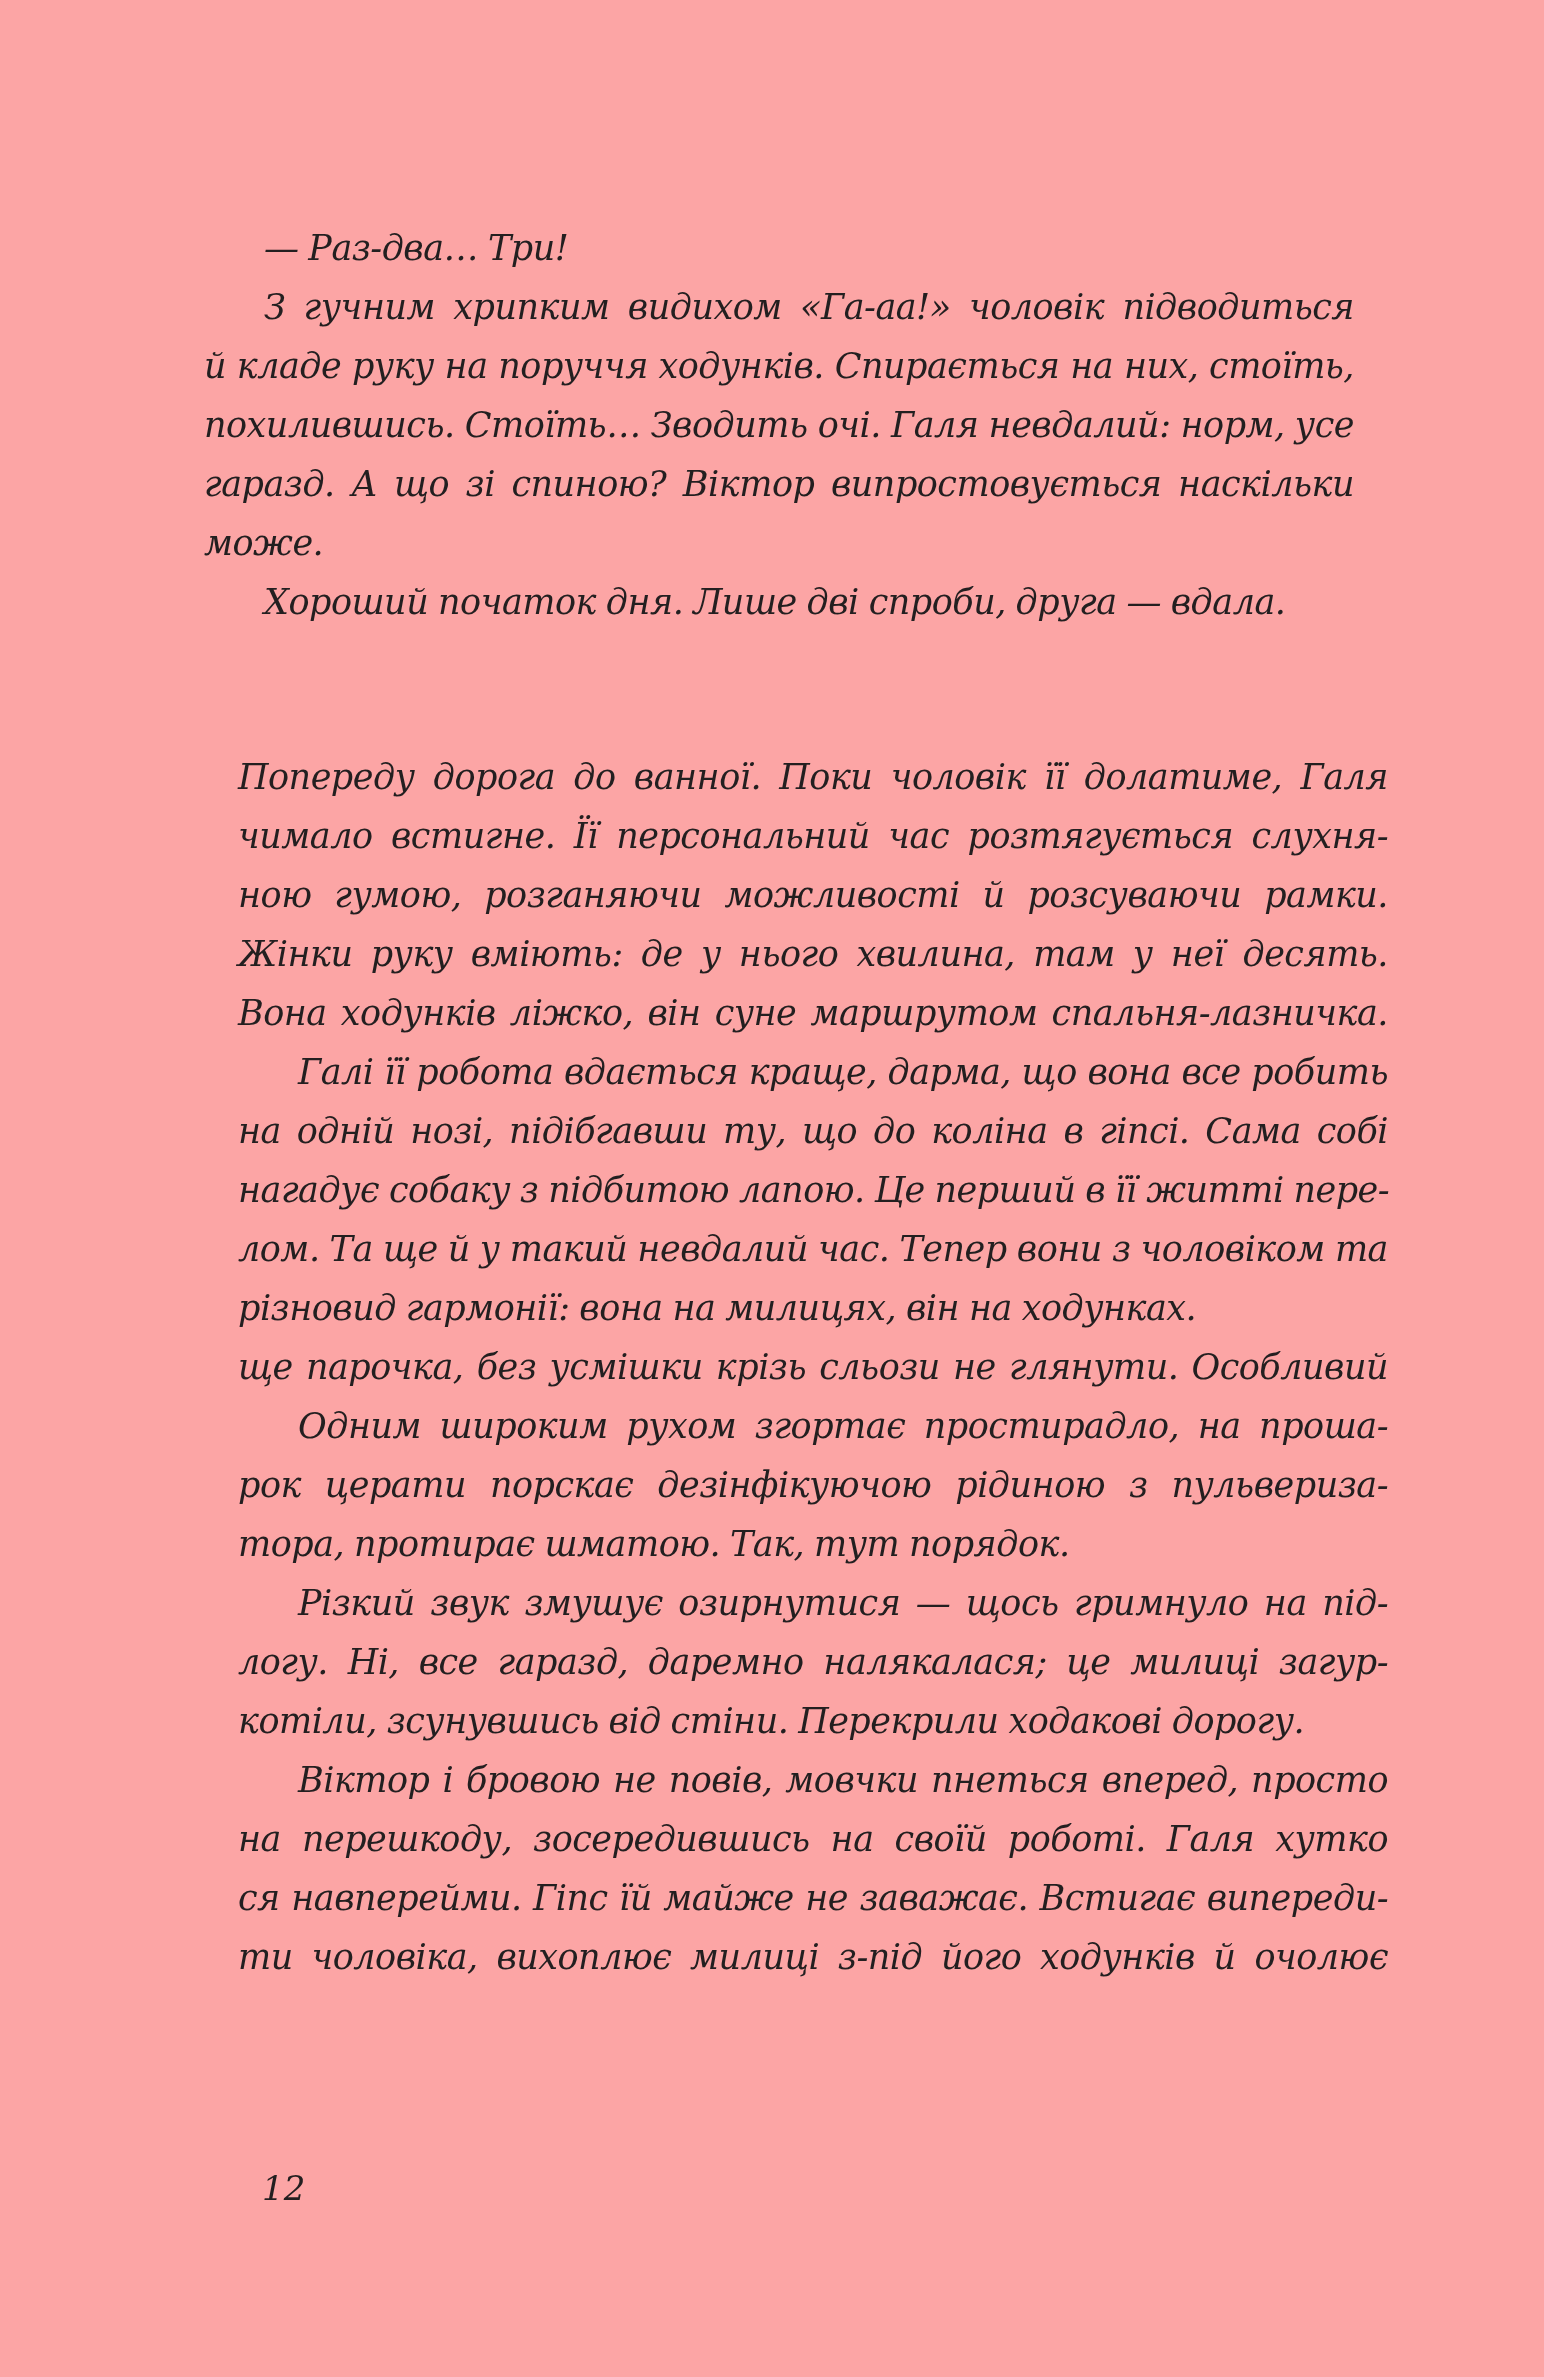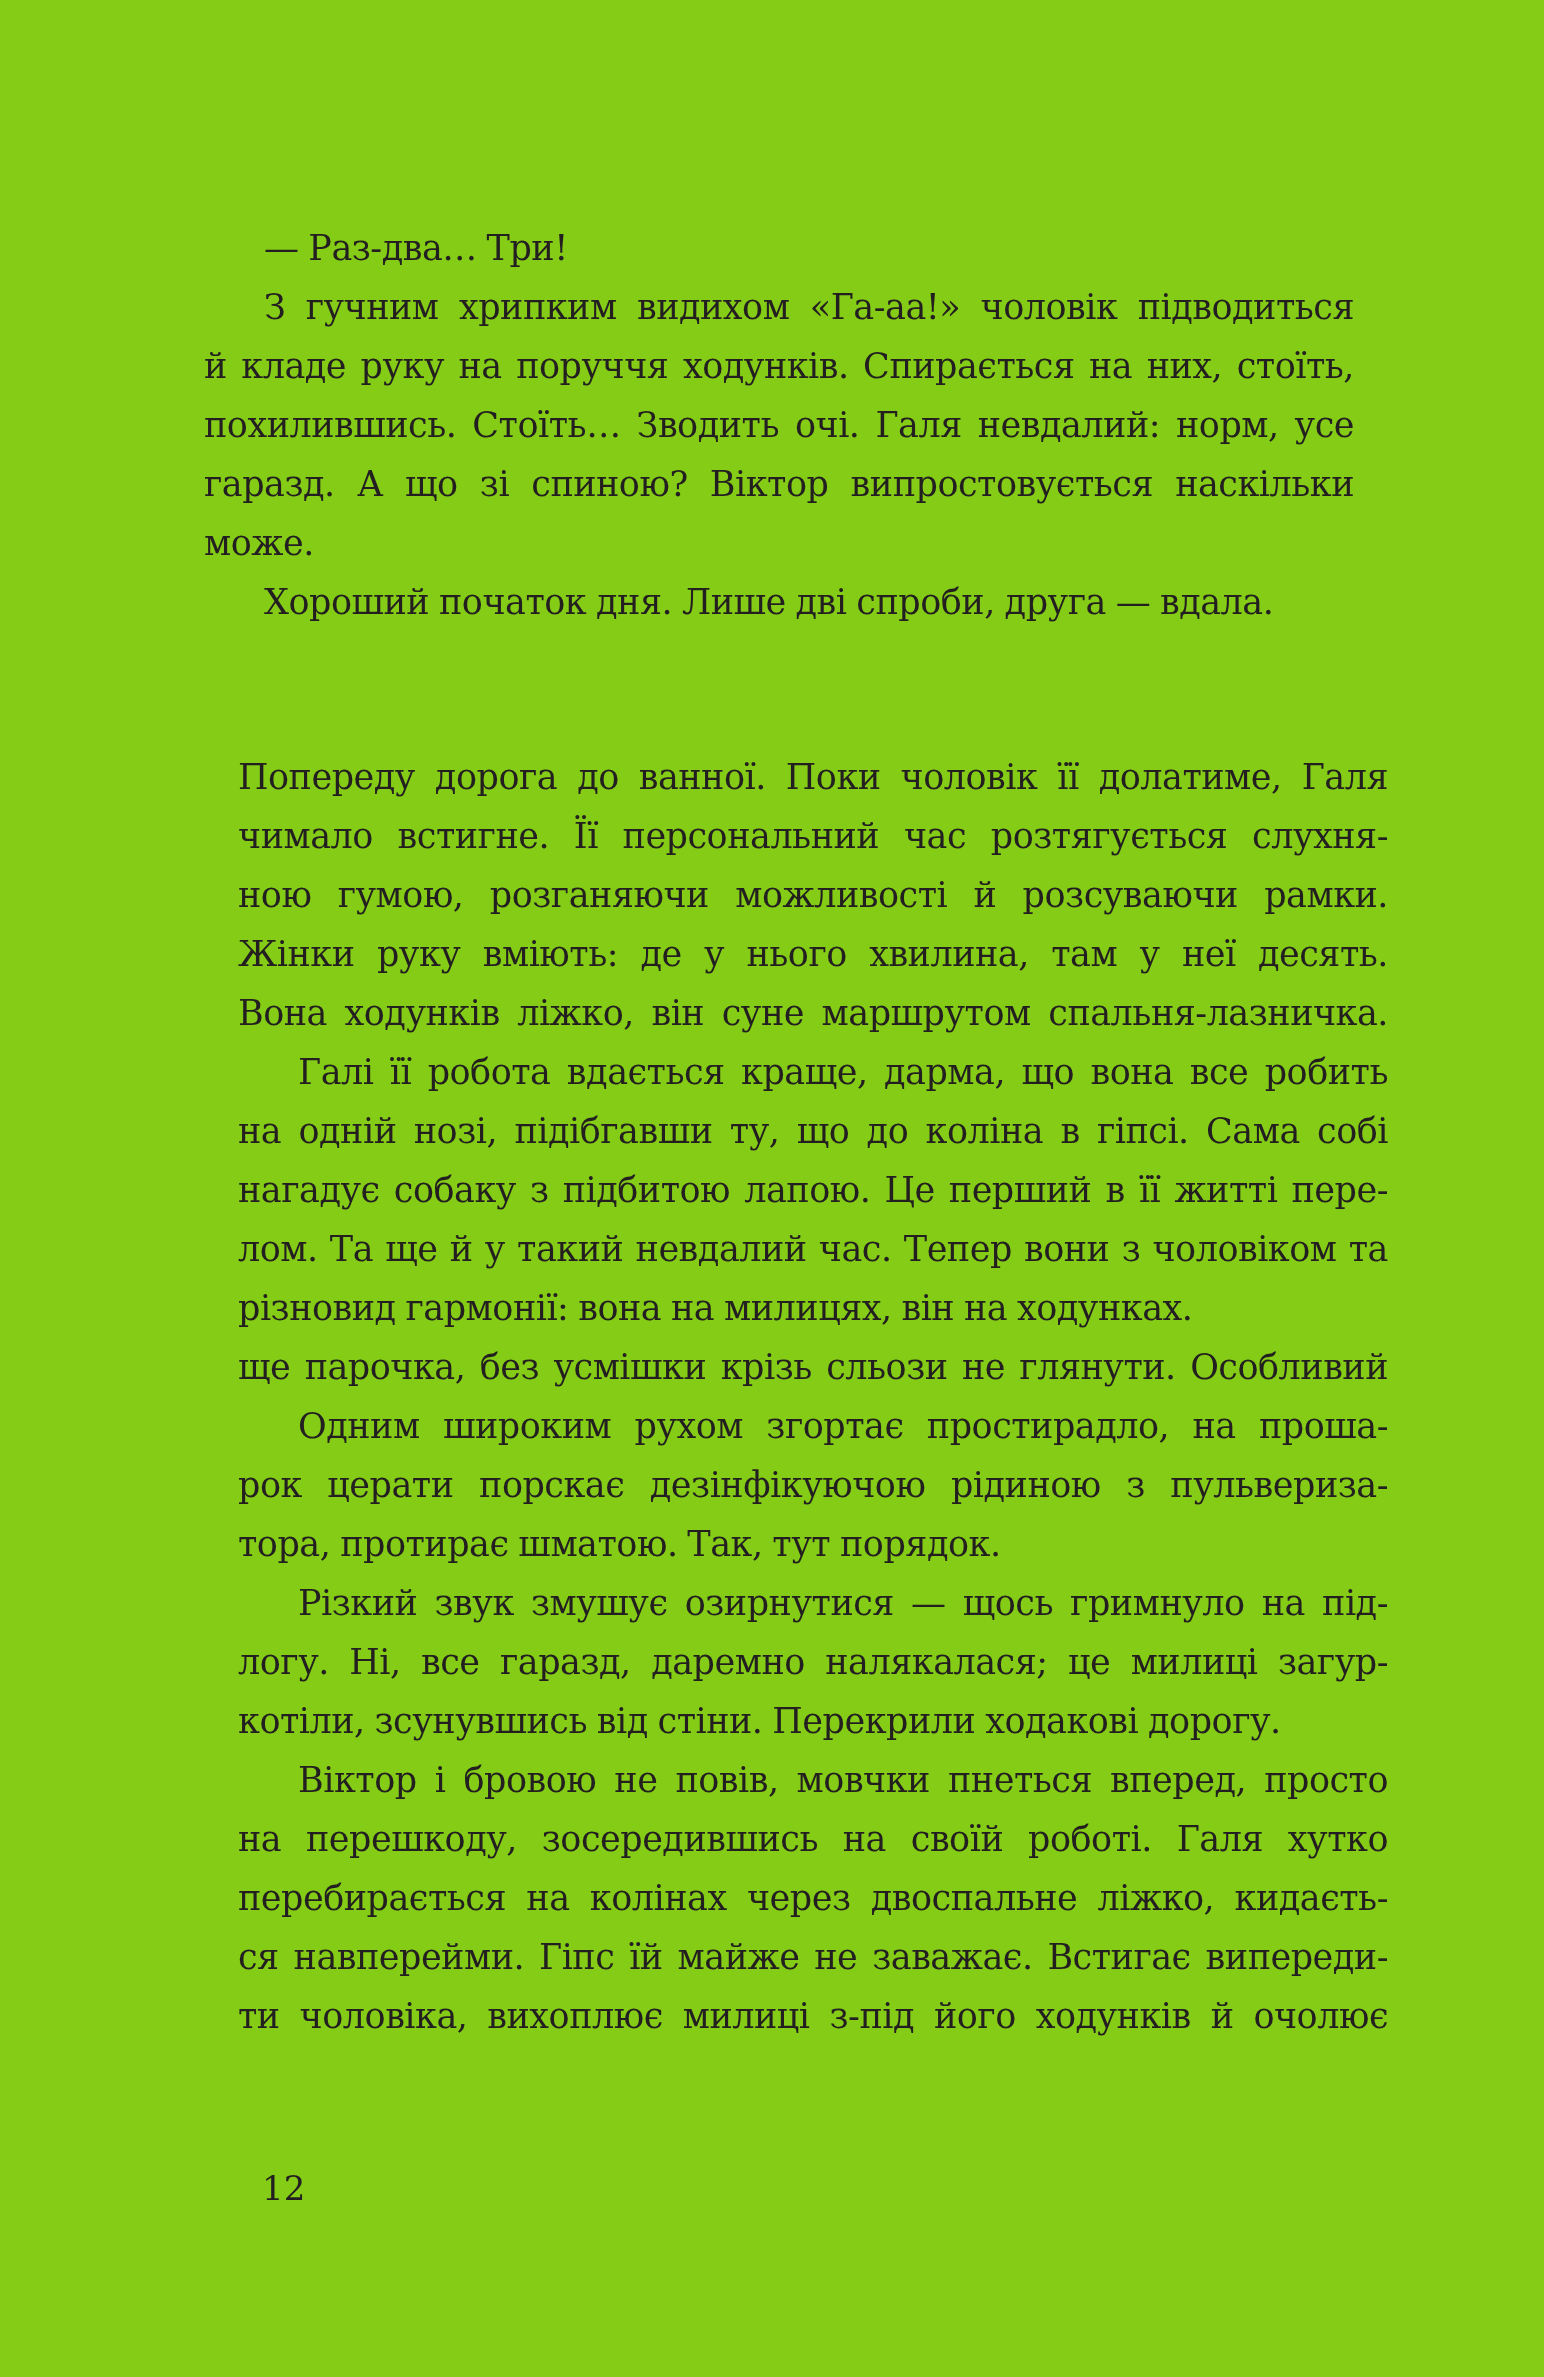--- a/index.html
+++ b/index.html
@@ -13,21 +13,22 @@
     position: relative;
     overflow: hidden;
     font-family: "DejaVu Serif", "Liberation Serif", serif;
     color: #231f20;
   }
   .page {
     position: absolute;
     left: 0; top: 0;
     width: 1545px;
     height: 2377px;
-    background: #84cc16;
+    background: #fca5a5;
+    font-style: italic;
   }
   .column {
     position: absolute;
     left: 204px;
     width: 1150px;
     font-size: 35px;
     line-height: 59px;
     letter-spacing: -0.5px;
     word-spacing: -0.8px;
   }
@@ -109,21 +110,20 @@
 
     <div>
       <span class="line indent">Різкий звук змушує озирнутися — щось гримнуло на під-</span>
       <span class="line">логу. Ні, все гаразд, даремно налякалася; це милиці загур-</span>
       <span class="line last">котіли, зсунувшись від стіни. Перекрили ходакові дорогу.</span>
     </div>
 
     <div>
       <span class="line indent">Віктор і бровою не повів, мовчки пнеться вперед, просто</span>
       <span class="line">на перешкоду, зосередившись на своїй роботі. Галя хутко</span>
-      <span class="line">перебирається на колінах через двоспальне ліжко, кидаєть-</span>
       <span class="line">ся навперейми. Гіпс їй майже не заважає. Встигає випереди-</span>
       <span class="line">ти чоловіка, вихоплює милиці з-під його ходунків й очолює</span>
     </div>
   </div>
 
   <div class="page-number">12</div>
 
 </div>
 
 

